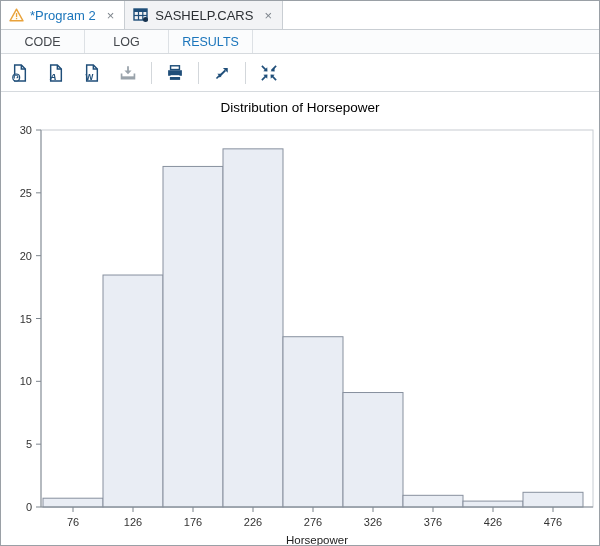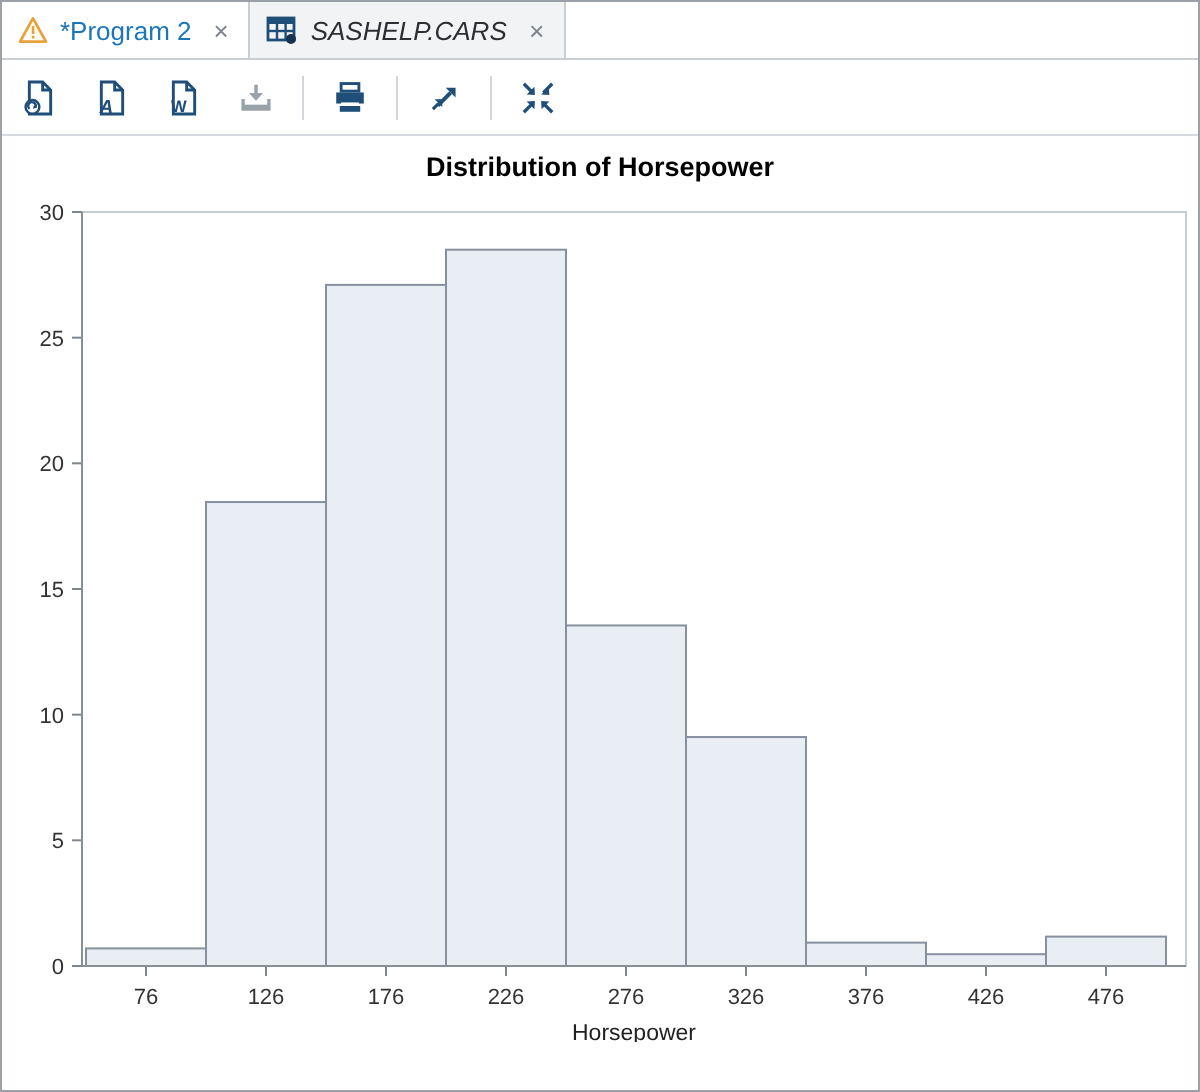--- a/index.html
+++ b/index.html
@@ -7,40 +7,40 @@
   body { font-family:"Liberation Sans", sans-serif; }
   #app {
     width:600px; height:546px; background:#fff;
     border:1px solid #9aa0a6; overflow:hidden; position:relative;
   }
 
   
   .tabbar { height:29px; display:flex; align-items:stretch; background:#fff; border-bottom:1px solid #c9ced3; }
   .doc-tab { display:flex; align-items:center; gap:6px; padding:0 9px 0 8px; border-right:1px solid #c9ced3; cursor:default; }
   .doc-tab.active { background:#fff; }
-  .doc-tab.inactive { background:#f2f3f5;font-style:italic; }
+  .doc-tab.inactive { background:#f2f3f5; }
   .doc-tab .label { font-size:13px; }
   .doc-tab .label.blue { color:#1b75bb; }
   .doc-tab .label.dark { color:#2b2f33; }
   .tab-close { font-size:13px; color:#7d848b; padding:0 1px; margin-left:4px; cursor:pointer; line-height:1; }
   .tab-spacer { flex:1; background:#fff; }
 
   
   .subtabs { height:24px; display:flex; align-items:stretch; background:#fbfcfd; border-bottom:1px solid #d6dade; }
   .subtab { width:84px; display:flex; align-items:center; justify-content:center; font-size:12.5px; color:#43474c; border-right:1px solid #dde1e5; cursor:pointer; }
   .subtab.active { color:#1b75bb; }
 
   
   .toolbar { height:38px; display:flex; align-items:center; padding:0 6px; gap:10px; background:#fff; border-bottom:1px solid #d6dade; }
   .tool-btn { width:26px; height:26px; display:flex; align-items:center; justify-content:center; cursor:pointer; border-radius:2px; }
   .tool-sep { width:1px; height:22px; background:#d3d7db; }
 
   
   .results { background:#fff; height:454px; }
-  .chart-title { text-align:center; font-size:13.5px; font-weight:bold; color:#000; padding-top:8px; height:28px; }
+  .chart-title { text-align:center; font-size:13.5px; font-weight:normal; color:#000; padding-top:8px; height:28px; }
   .tick { font:11px "Liberation Sans", sans-serif; fill:#333; }
   .axis-label { font:11.5px "Liberation Sans", sans-serif; fill:#222; }
 </style>
 </head>
 <body>
 
 <div id="app">
 
   <div class="tabbar">
     <div class="doc-tab active">
@@ -60,20 +60,25 @@
         <line x1="5.5" y1="4" x2="5.5" y2="12" stroke="#1f4e79" stroke-width="1.2"></line>
         <line x1="9.8" y1="4" x2="9.8" y2="12" stroke="#1f4e79" stroke-width="1.2"></line>
         <circle cx="12.5" cy="11.5" r="2.5" fill="#17334f"></circle>
       </svg>
       <span class="label dark">SASHELP.CARS</span>
       <span class="tab-close">×</span>
     </div>
     <div class="tab-spacer"></div>
   </div>
 
+  <div class="subtabs">
+    <div class="subtab">CODE</div>
+    <div class="subtab">LOG</div>
+    <div class="subtab active">RESULTS</div>
+  </div>
 
   <div class="toolbar">
     <div class="tool-btn">
       <svg width="20" height="20" viewBox="0 0 18 18">
         <path d="M4.2 1.8 h6 l3.6 3.6 v10.8 h-9.6 z" fill="#fff" stroke="#1f4e79" stroke-width="1.3"></path>
         <path d="M10.2 1.8 v3.6 h3.6" fill="none" stroke="#1f4e79" stroke-width="1.3"></path>
         <circle cx="5.6" cy="13" r="3.1" fill="#fff" stroke="#1f4e79" stroke-width="1.1"></circle>
         <path d="M4.3 13.9 a1.7 1.7 0 1 1 2.6 -0.5" fill="none" stroke="#1f4e79" stroke-width="1"></path>
         <path d="M6.3 12.2 l1.2 1.2 l-1.7 0.4 z" fill="#1f4e79"></path>
       </svg>

